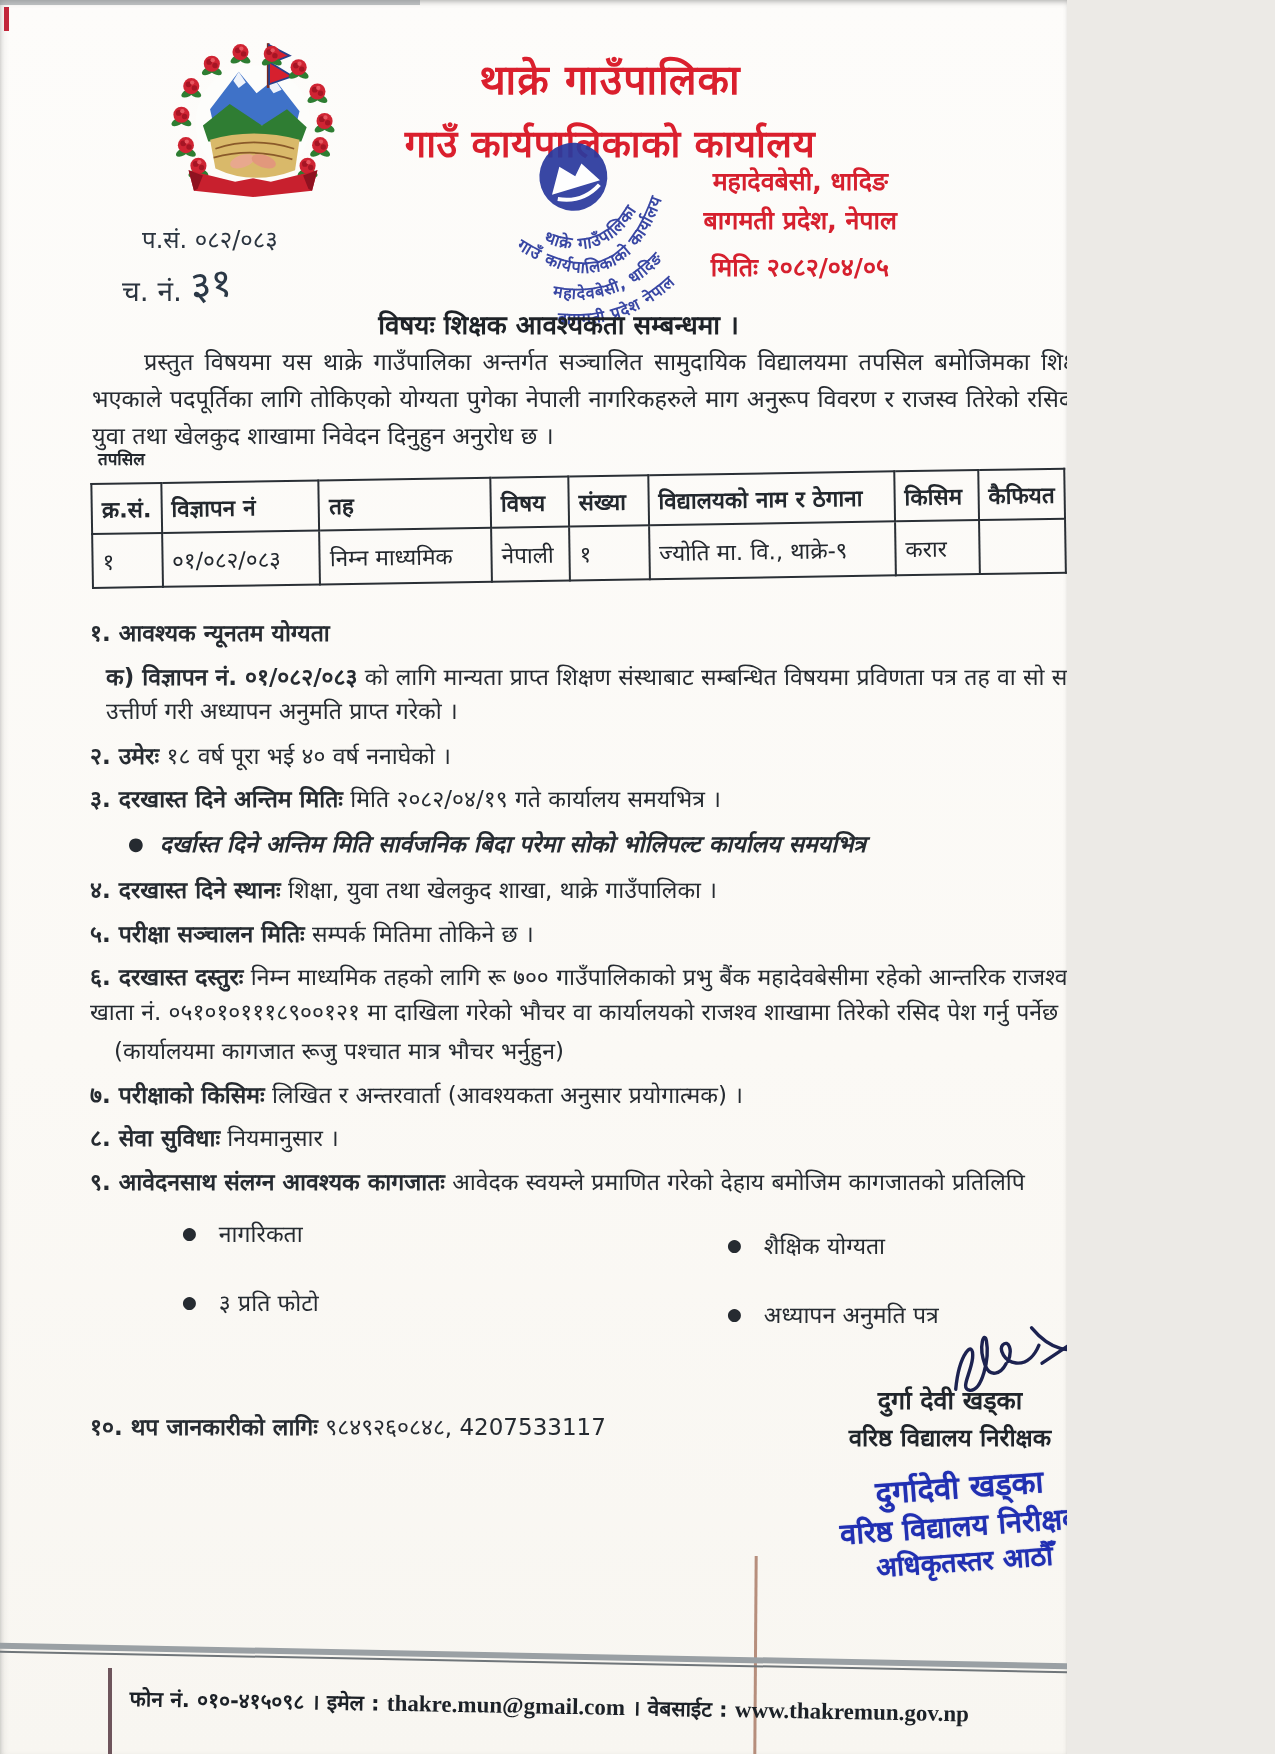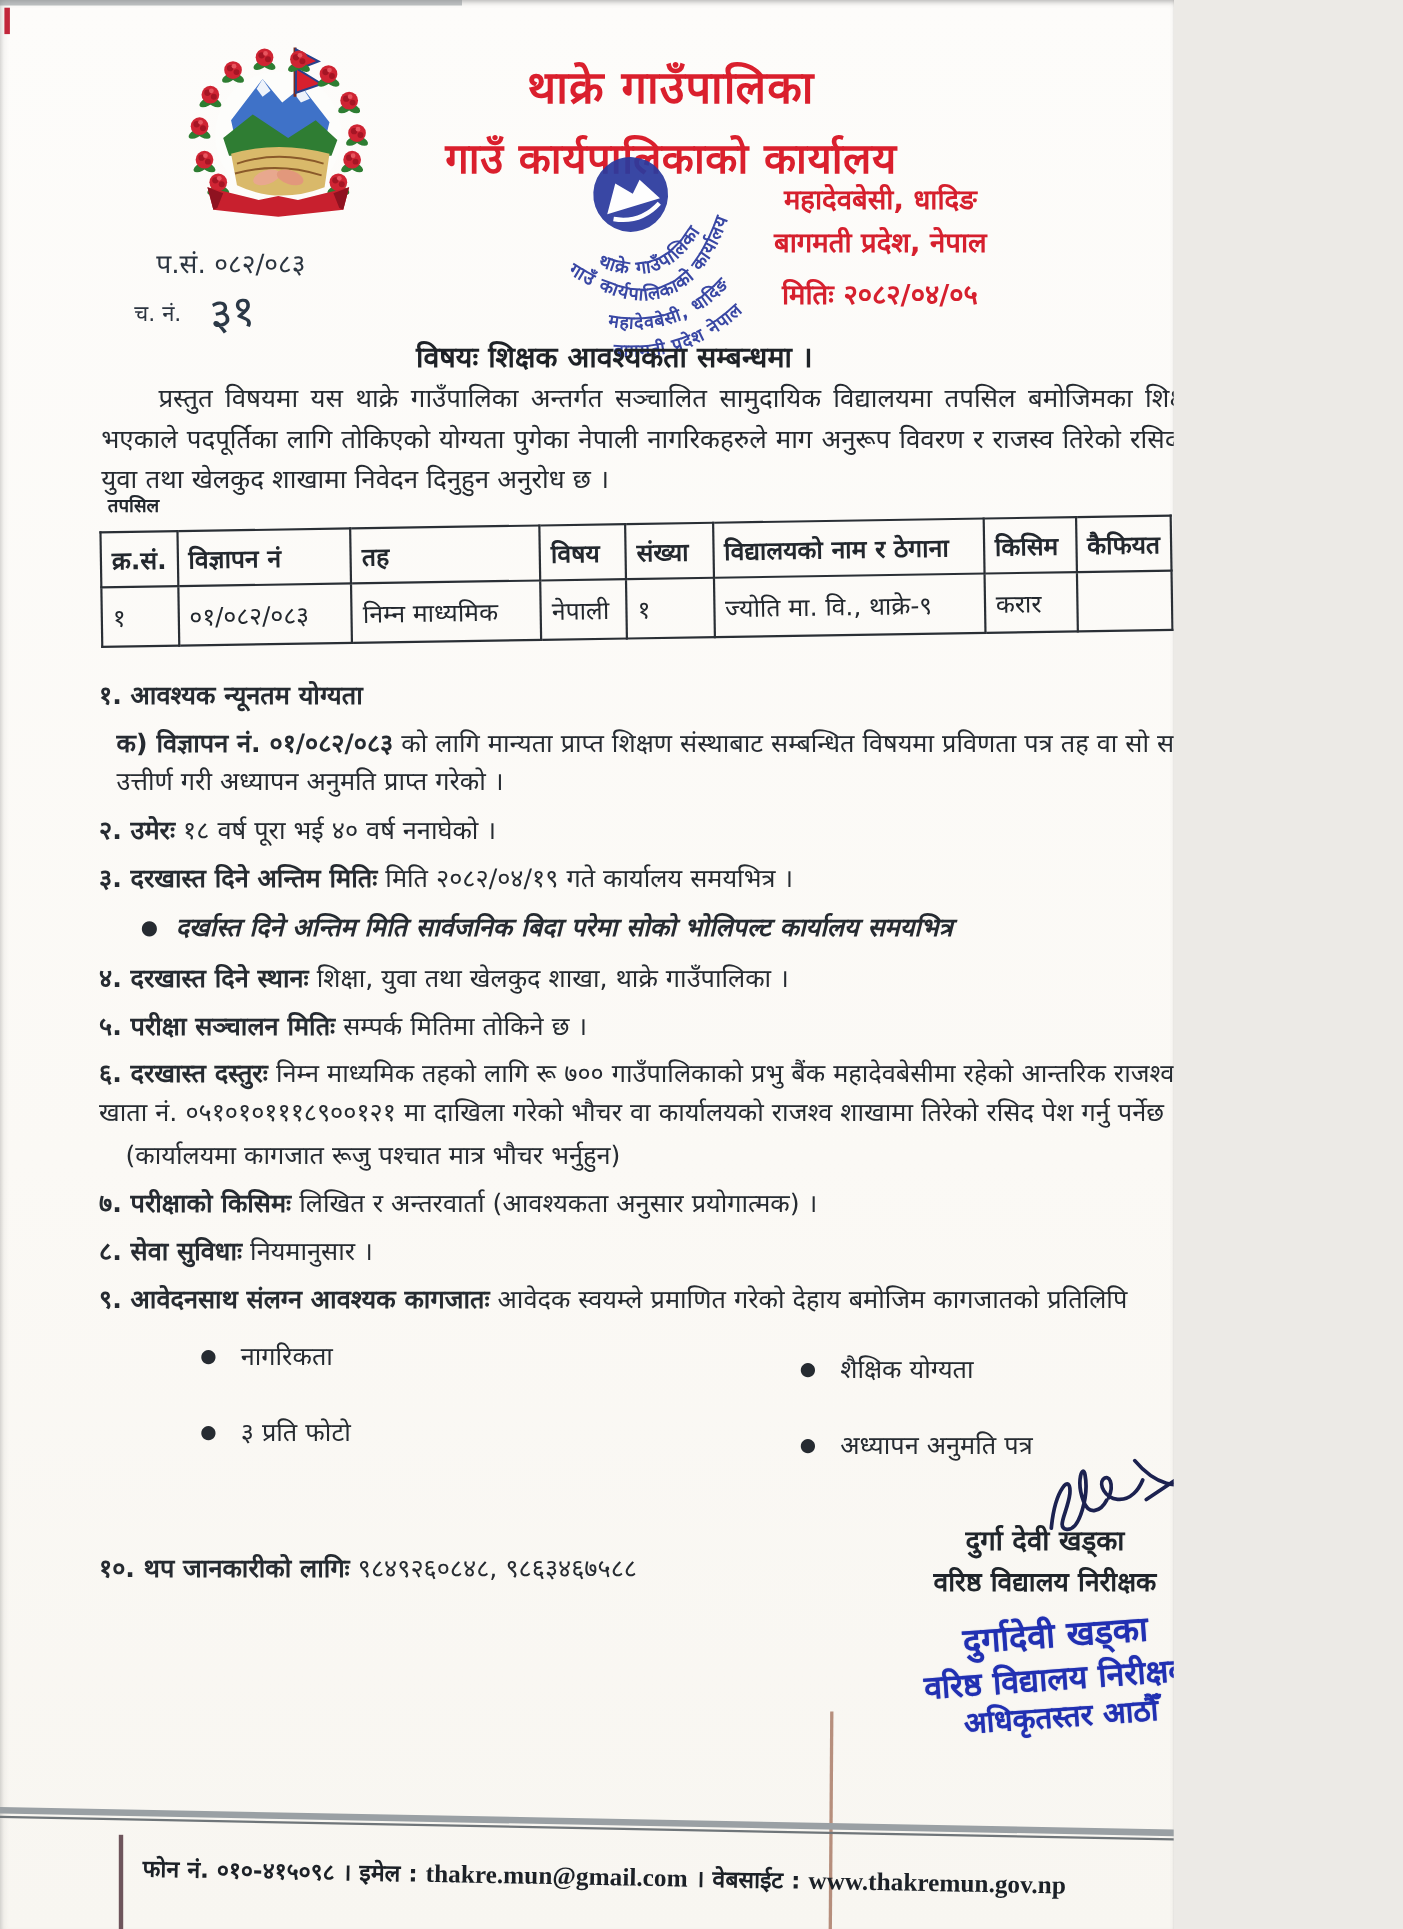--- a/index.html
+++ b/index.html
@@ -8,21 +8,21 @@
        background:linear-gradient(180deg,#fdfcfa 0%,#fbf9f5 60%,#f8f6f1 100%);
        box-shadow:inset 0 4px 6px -3px rgba(60,60,60,.45), inset 6px 0 8px -6px rgba(60,60,60,.25);}
   
   .logo{position:absolute;left:163px;top:36px;width:180px;height:170px;}
   .title-wrap{position:absolute;left:280px;top:50px;width:660px;text-align:center;color:#da1f2d;font-weight:bold;}
   .title1{font-size:41px;letter-spacing:1px;}
   .title2{font-size:38px;margin-top:10px;letter-spacing:.5px;}
   .addr{position:absolute;right:170px;top:163px;text-align:center;color:#d6202e;font-weight:bold;font-size:25px;line-height:1.55;}
   .date-line{position:absolute;right:178px;top:249px;color:#d6202e;font-size:25px;font-weight:600;}
   .refno{position:absolute;left:122px;top:222px;font-size:24px;color:#2c3540;margin-left:20px;}
-  .chalani{position:absolute;left:122px;top:271px;font-size:20px;color:#2c3540;text-align:center;}
+  .chalani{position:absolute;left:122px;top:271px;font-size:28px;color:#2c3540;text-align:center;}
   .chalani-hand{position:absolute;left:190px;top:255px;font-size:40px;color:#2b3846;transform:rotate(-7deg);font-weight:500;}
   .stamp-svg{position:absolute;left:452px;top:150px;width:300px;height:240px;overflow:visible;opacity:.93;}
   
   .subject{position:absolute;left:0;top:306px;width:100%;text-align:center;font-size:26px;font-weight:bold;color:#1e2227;padding-left:50px;box-sizing:border-box;}
   .intro{position:absolute;left:92px;top:344px;width:1096px;font-size:23.5px;line-height:1.57;text-align:justify;text-indent:52px;color:#262b31;}
   .tapasil{position:absolute;left:98px;top:447px;font-size:17px;font-weight:bold;}
   
   table.sch{position:absolute;left:92px;top:483px;border-collapse:collapse;transform:rotate(-0.9deg);transform-origin:left bottom;}
   table.sch th,table.sch td{border:2.5px solid #2a2f35;padding:4px 9px;font-size:22.5px;text-align:left;white-space:nowrap;}
   table.sch th{font-weight:bold;height:40px;}
@@ -227,21 +227,21 @@
             <span class="dot">●</span>
             <span>शैक्षिक योग्यता</span>
           </div>
         <div class="doc-li">
             <span class="dot">●</span>
             <span>अध्यापन अनुमति पत्र</span>
           </div>
       </div>
     </div>
 
-    <div class="item last-item"><span class="b">१०. थप जानकारीको लागिः</span> <span>९८४९२६०८४८, ९८६३४६७५८८</span></div>
+    <div class="item last-item"><span class="b">१०. थप जानकारीको लागिः</span> <span>९८४९२६०८४८, 4207533117</span></div>
   </div>
 
   <svg class="sig-svg" viewBox="0 0 185 100">
     <g stroke="#1c2250" stroke-width="3.4" fill="none" stroke-linecap="round" stroke-linejoin="round">
       <path d="M16,72 C22,36 38,22 35,42 C32,58 20,72 30,74 C42,76 52,44 50,26 C49,15 41,30 47,50 C51,63 62,60 68,50"></path>
       <path d="M70,48 C76,36 72,26 66,31 C62,35 66,48 78,50 C90,52 98,42 102,34"></path>
       <path d="M96,16 C112,38 134,48 152,34 C162,26 150,12 140,22 C134,28 142,40 154,38"></path>
       <path d="M104,52 L160,20"></path>
     </g>
   </svg>

